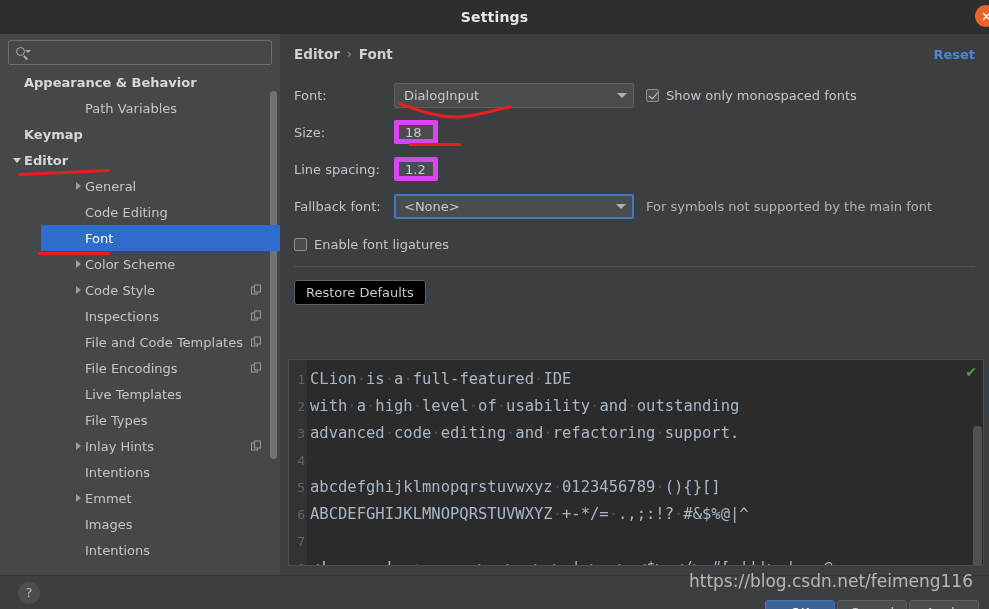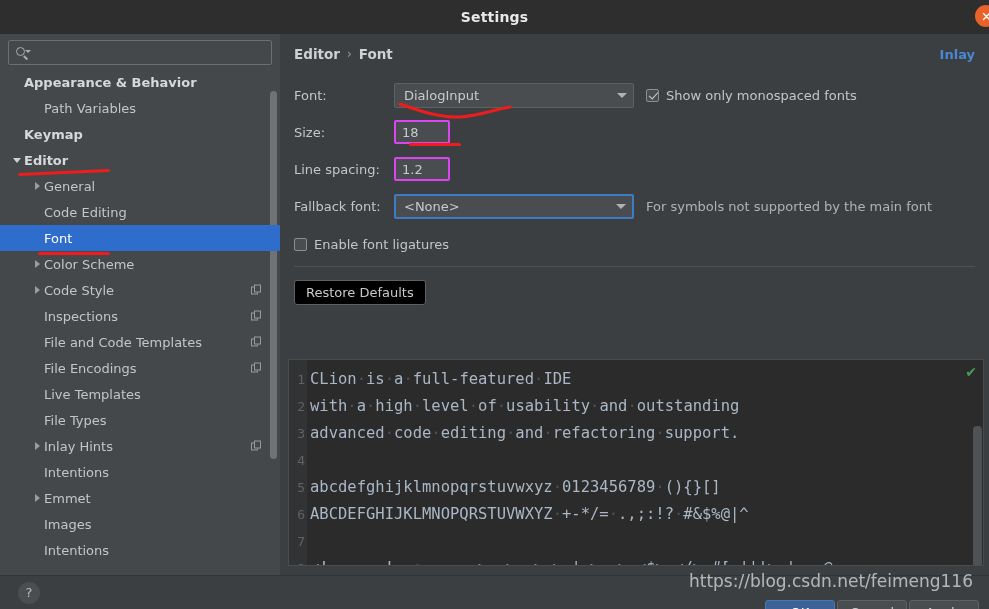--- a/index.html
+++ b/index.html
@@ -156,21 +156,21 @@
     border-left: 4.5px solid transparent;
     border-right: 4.5px solid transparent;
     border-top: 5.5px solid #cfd2d4;
   }
   .tree-label {
     font-size: 13px;
     color: #c3c6c9;
   }
   .tree-label.bold { font-weight: bold; color: #d6d9db; }
   .indent-0 { padding-left: 10px; }
-  .indent-1 { padding-left: 30px; }
+  .indent-1 { padding-left: 30px; margin-left: 41px; }
   .copy-badge {
     position: absolute;
     right: 18px;
     top: 50%;
     transform: translateY(-50%);
     width: 11px;
     height: 11px;
     opacity: .75;
   }
   .copy-badge .b1 {
@@ -269,24 +269,24 @@
     white-space: nowrap;
     overflow: hidden;
   }
   .combo-arrow {
     width: 0; height: 0;
     border-left: 5px solid transparent;
     border-right: 5px solid transparent;
     border-top: 5.5px solid #b0b3b6;
   }
   .textfield {
-    width: 56px;
+    width: 44px;
     height: 24px;
     background: #4a4d4f;
-    border: 2px solid #d946ef;
+    border: 5px solid #d946ef;
     border-radius: 2px;
     display: flex;
     align-items: center;
     padding: 0 6px;
     box-sizing: border-box;
     font-size: 13px;
     color: #c8cacc;
   }
   .hint-text {
     margin-left: 12px;
@@ -630,21 +630,21 @@
         </div>
       </div>
   </div>
 
   <div class="content">
 
     <div class="breadcrumb-row">
       <span class="crumb">Editor</span>
       <span class="crumb-sep">›</span>
       <span class="crumb">Font</span>
-      <span class="reset-link">Inlay</span>
+      <span class="reset-link">Reset</span>
     </div>
 
     <div class="form">
 
       <div class="form-row">
         <span class="form-label">Font:</span>
         <div class="combo">
           <span class="combo-value">DialogInput</span>
           <span class="combo-arrow"></span>
         </div>

